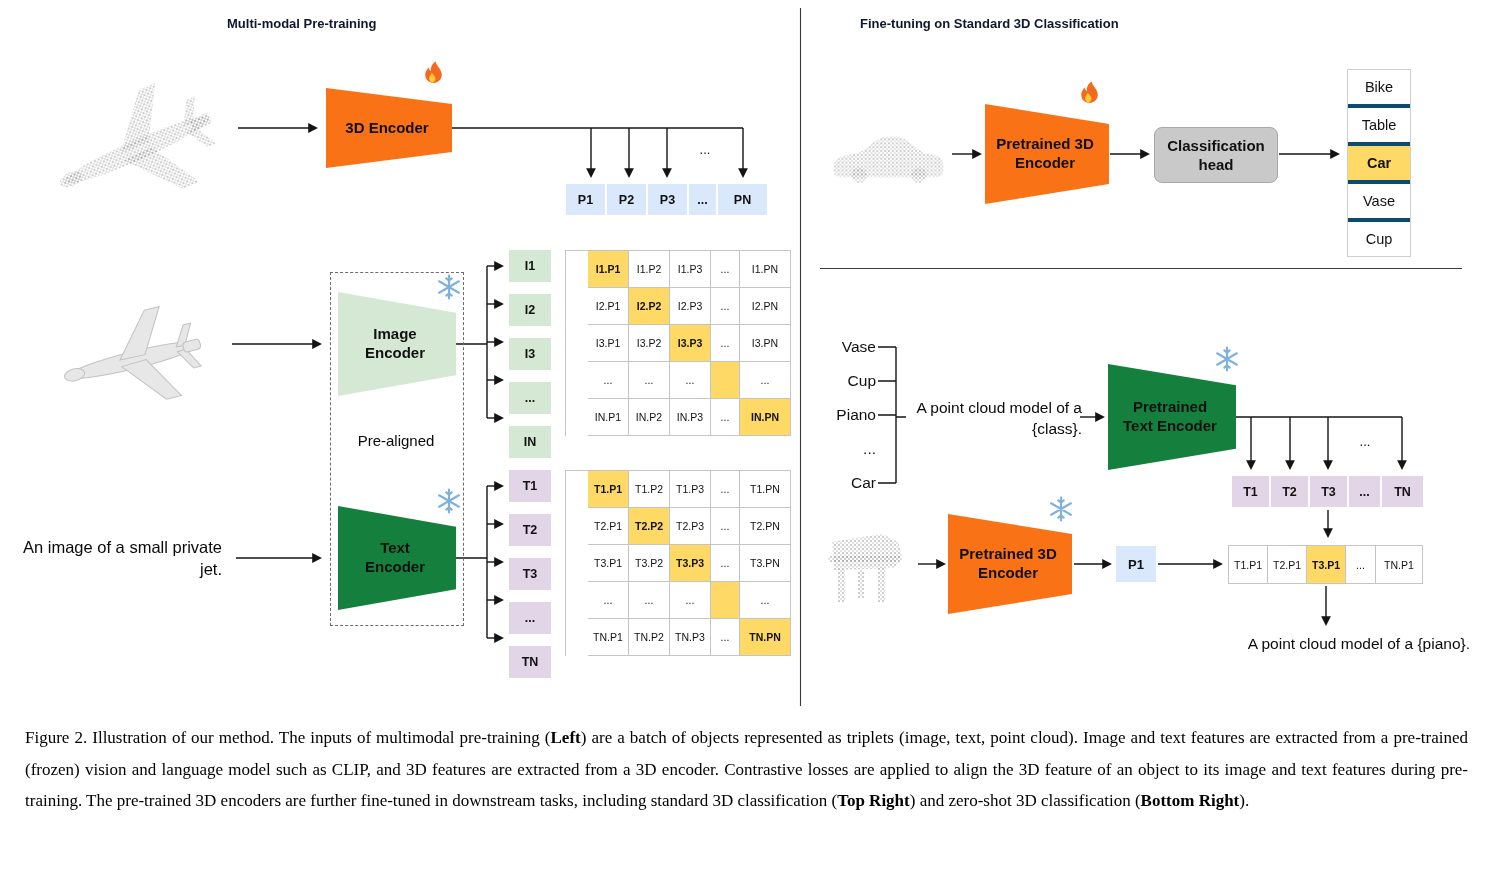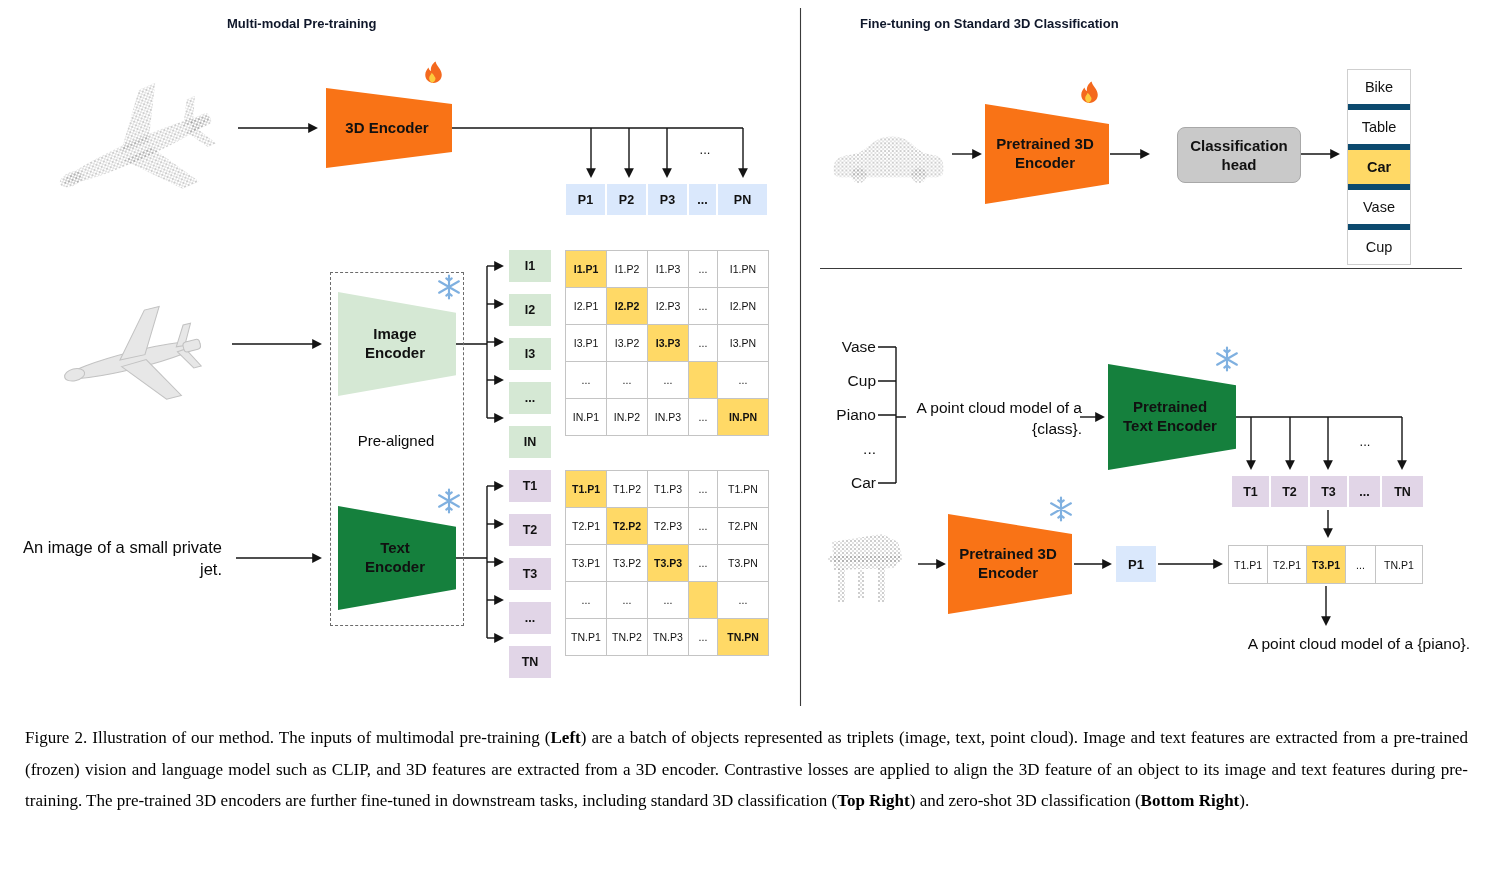--- a/index.html
+++ b/index.html
@@ -12,32 +12,32 @@
   .trap{position:absolute;display:flex;align-items:center;justify-content:center;text-align:center;font-weight:700;font-size:15px;line-height:1.25;clip-path:polygon(0 0,100% 20%,100% 80%,0 100%);padding:0 12px 0 8px;box-sizing:border-box;}
   .trap.blue{background:#f97316;}
   .trap.green{background:#d5e8d4;}
   .trap.purple{background:#15803d;}
   .trap .narrowlbl{display:inline-block;max-width:70px;}
   .dashedbox{position:absolute;border:1.6px dashed #6b6b6b;}
   .freetext{position:absolute;font-size:15.5px;text-align:right;color:#0a0a0a;line-height:1.35;}
   .inputtext{font-size:16.5px;}
   .ellipsis{position:absolute;font-size:13px;color:#111;text-align:center;}
   .icon{position:absolute;}
-  .headbox{position:absolute;background:#c9c9c9;border:1px solid #a8a8a8;border-radius:8px;display:flex;align-items:center;justify-content:center;text-align:center;font-weight:700;font-size:15px;line-height:1.3;padding:4px 10px;box-sizing:border-box;margin-left:23px;}
-  .matrix{position:absolute;display:grid;grid-template-columns:41px 41px 41px 29px 51px;grid-auto-rows:37px;border-left:1px solid #c4c4c4;border-top:1px solid #c4c4c4;background:#fff;}
+  .headbox{position:absolute;background:#c9c9c9;border:1px solid #a8a8a8;border-radius:8px;display:flex;align-items:center;justify-content:center;text-align:center;font-weight:700;font-size:15px;line-height:1.3;padding:4px 10px;box-sizing:border-box;}
+  .matrix{position:absolute;display:grid;grid-template-columns:41px 41px 41px 29px 51px;grid-auto-rows:37px;border-left:1px solid #c4c4c4;border-top:1px solid #c4c4c4;background:#fff;padding-left:22px;}
   .matrix .mcell{border-right:1px solid #c4c4c4;border-bottom:1px solid #c4c4c4;display:flex;align-items:center;justify-content:center;font-size:10.5px;color:#111;}
   .matrix .mcell.diag{background:#ffd966;font-weight:700;}
   #p-row{position:absolute;display:grid;grid-template-columns:41px 41px 41px 29px 51px;height:33px;}
   #p-row .cell{background:#dae8fc;border:1px solid #fff;font-weight:700;font-size:12.5px;display:flex;align-items:center;justify-content:center;box-sizing:border-box;}
   #i-col,#t-col{position:absolute;display:grid;grid-auto-rows:32px;row-gap:12px;width:42px;}
   #i-col .cell,#t-col .cell{font-weight:700;font-size:12.5px;display:flex;align-items:center;justify-content:center;}
   #i-col .cell{background:#d5e8d4;}
   #t-col .cell{background:#e1d5e7;}
   #ft-classes{position:absolute;width:62px;border:1px solid #cfcfcf;background:#fff;}
-  #ft-classes .cell{height:34px;border-bottom:6px solid #0c4a6e;display:flex;align-items:center;justify-content:center;font-size:14.5px;}
+  #ft-classes .cell{height:34px;border-bottom:4px solid #0c4a6e;display:flex;align-items:center;justify-content:center;font-size:14.5px;}
   #ft-classes .cell:last-child{border-bottom:none;}
   #ft-classes .cell.diag{background:#ffd966;font-weight:700;}
   #zs-classes{position:absolute;display:flex;flex-direction:column;align-items:flex-end;}
   #zs-classes .cell{height:34px;display:flex;align-items:center;font-size:15.5px;}
   #zs-t-row{position:absolute;display:grid;grid-template-columns:37px 37px 37px 31px 41px;column-gap:2px;height:31px;}
   #zs-t-row .cell{background:#e1d5e7;font-weight:700;font-size:12.5px;display:flex;align-items:center;justify-content:center;}
   #zs-result{position:absolute;display:grid;grid-template-columns:39px 39px 39px 30px 47px;grid-auto-rows:38px;border-left:1px solid #c4c4c4;border-top:1px solid #c4c4c4;background:#fff;}
   #zs-result .cell{border-right:1px solid #c4c4c4;border-bottom:1px solid #c4c4c4;display:flex;align-items:center;justify-content:center;font-size:10.5px;background:#fff;}
   #zs-result .cell.diag{background:#ffd966;font-weight:700;}
   .p1cell{position:absolute;width:40px;height:36px;background:#dae8fc;display:flex;align-items:center;justify-content:center;font-weight:700;font-size:13px;}

